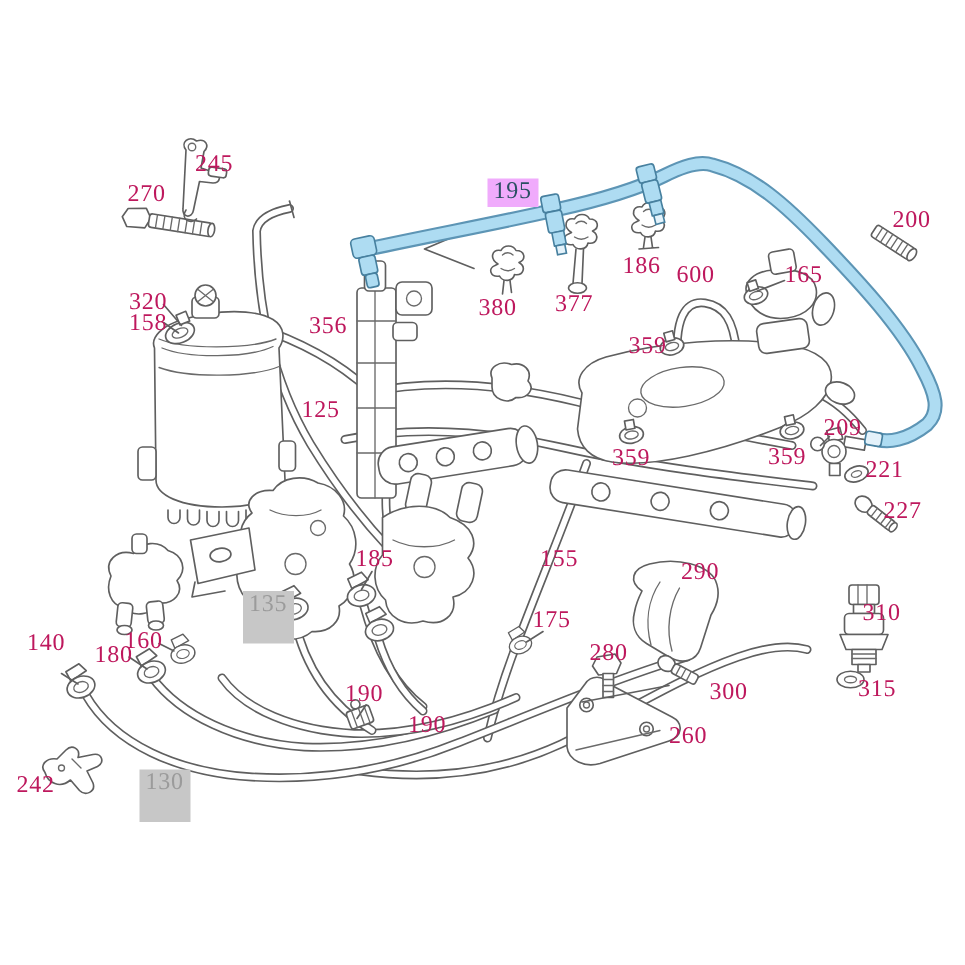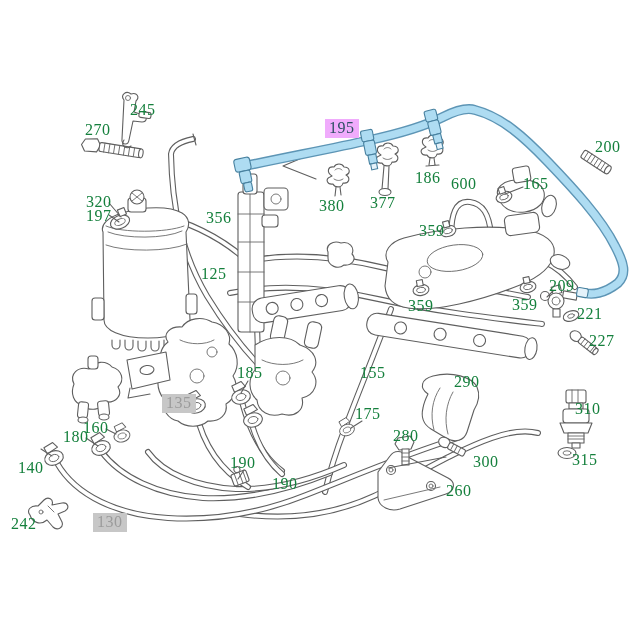--- a/index.html
+++ b/index.html
@@ -13,25 +13,25 @@
   .thin{fill:none;stroke:#6a6a6a;stroke-width:.9;stroke-linecap:round;}
   .fw{fill:#ffffff;stroke:#5f5f5f;stroke-width:1.1;stroke-linejoin:round;}
   .tube-o{fill:none;stroke:#5f5f5f;stroke-width:6;stroke-linecap:round;}
   .tube-i{fill:none;stroke:#ffffff;stroke-width:3.8;stroke-linecap:round;}
   .hose-o{fill:none;stroke:#5d95b5;stroke-width:10;stroke-linecap:round;}
   .hose-i{fill:none;stroke:#aedcf2;stroke-width:7.2;stroke-linecap:round;}
   .bluefill{fill:#aedcf2;stroke:#47809f;stroke-width:1.1;stroke-linejoin:round;}
   .bluecap{fill:#e4f2fa;stroke:#47809f;stroke-width:1.1;}
   
   .callout{
-    position:absolute;font-size:16px;line-height:1.0;color:#15803d;
+    position:absolute;font-size:16px;line-height:1.0;color:#be185d;
     letter-spacing:.5px;white-space:nowrap;cursor:default;
   }
   .callout.hl-blue{background:#f0abfc;color:#2b4f63;padding:1px 4px 2px 4px;}
-  .callout.hl-gray{background:#c7c7c7;color:#9b9b9b;padding:1px 4px 2px 4px;}
+  .callout.hl-gray{background:#c7c7c7;color:#9b9b9b;padding:1px 4px 18px 4px;}
 </style>
 </head>
 <body>
 
 <div class="stage">
 
 <svg width="643" height="643" viewBox="0 0 643 643">
   <defs>
     <path id="t1" d="M 150,212 C 190,222 222,238 246,260"></path>
     <path id="t2" d="M 193,139 C 178,142 172,147 171,154 C 172,205 181,252 207,296 C 226,327 243,348 258,364"></path>
@@ -360,21 +360,21 @@
       <rect class="bluecap" x="430" y="144" width="6" height="6"></rect>
     </g>
 
     <rect class="bluecap" x="577" y="288" width="11" height="9" rx="2" transform="rotate(10 582 292)"></rect>
   </g>
 </svg>
 
 <div class="callout" style="left:130px;top:102px">245</div>
 <div class="callout" style="left:85px;top:122px">270</div>
 <div class="callout" style="left:86px;top:194px">320</div>
-<div class="callout" style="left:86px;top:208px">197</div>
+<div class="callout" style="left:86px;top:208px">158</div>
 <div class="callout" style="left:206px;top:210px">356</div>
 <div class="callout" style="left:201px;top:266px">125</div>
 <div class="callout hl-blue" style="left:325px;top:119px">195</div>
 <div class="callout" style="left:319px;top:198px">380</div>
 <div class="callout" style="left:370px;top:195px">377</div>
 <div class="callout" style="left:415px;top:170px">186</div>
 <div class="callout" style="left:451px;top:176px">600</div>
 <div class="callout" style="left:523px;top:176px">165</div>
 <div class="callout" style="left:595px;top:139px">200</div>
 <div class="callout" style="left:419px;top:223px">359</div>
@@ -390,17 +390,17 @@
 <div class="callout" style="left:473px;top:454px">300</div>
 <div class="callout" style="left:446px;top:483px">260</div>
 <div class="callout" style="left:360px;top:365px">155</div>
 <div class="callout" style="left:355px;top:406px">175</div>
 <div class="callout" style="left:237px;top:365px">185</div>
 <div class="callout" style="left:230px;top:455px">190</div>
 <div class="callout" style="left:272px;top:476px">190</div>
 <div class="callout hl-gray" style="left:162px;top:394px">135</div>
 <div class="callout" style="left:83px;top:420px">160</div>
 <div class="callout" style="left:63px;top:429px">180</div>
-<div class="callout" style="left:18px;top:460px">140</div>
+<div class="callout" style="left:18px;top:421px">140</div>
 <div class="callout" style="left:11px;top:516px">242</div>
 <div class="callout hl-gray" style="left:93px;top:513px">130</div>
 
 </div>
 
 </body></html>

